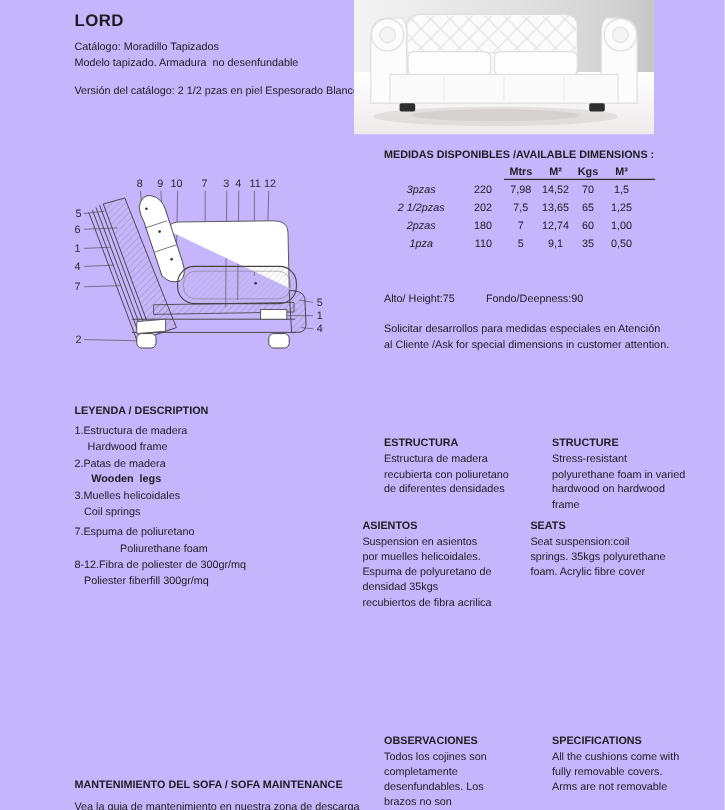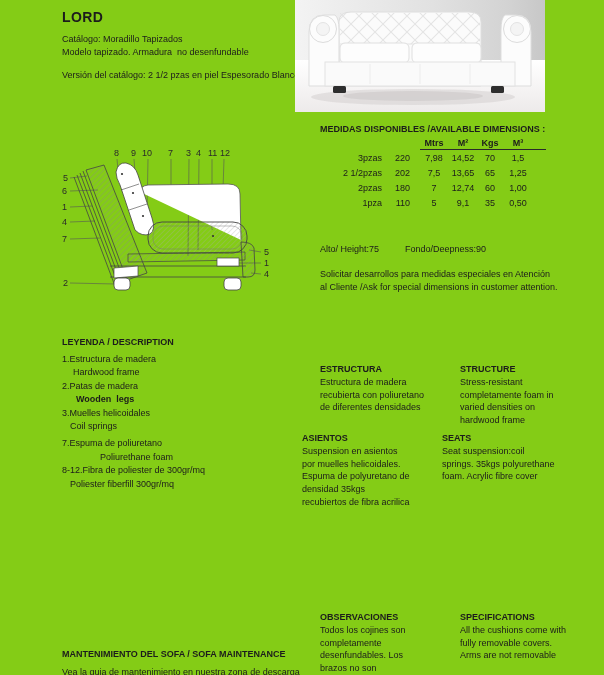--- a/index.html
+++ b/index.html
@@ -1,30 +1,30 @@
 <!DOCTYPE html>
 <html><head>
 <meta charset="utf-8">
 <style>
   * { margin:0; padding:0; box-sizing:border-box; }
   html,body { background:#fff; }
   .page {
-    position:relative; width:604px; height:675px; background:#84cc16;
+    position:relative; width:604px; height:675px; background:#c4b5fd;
     font-family:"Liberation Sans", sans-serif; color:#1c1c1c; overflow:hidden;
   }
   .abs { position:absolute; }
   .t  { font-size:9px; line-height:12.8px; white-space:pre-wrap; }
   .b  { font-weight:bold; }
   .title { font-size:14px; font-weight:bold; letter-spacing:.4px; }
 
   
   .dims-title { font-size:9px; font-weight:bold; white-space:pre; margin-bottom:2px; }
   .drow { display:flex; height:15px; align-items:center; font-size:9px; }
   .dhead { height:13px; }
-  .c1 { width:62px; text-align:right; white-space:pre; }
+  .c1 { width:62px; text-align:center; white-space:pre;font-style:italic; }
   .c2 { width:28px; text-align:right; }
   .cgap { width:10px; }
   .n1 { width:28px; text-align:center; }
   .n2 { width:30px; text-align:center; }
   .n3 { width:24px; text-align:center; }
   .n4 { width:32px; text-align:center; }
   .drule { margin-left:100px; width:126px; border-top:1px solid #2a2a2a; height:0; }
 
   
   .leg-title { font-size:9px; font-weight:bold; margin-bottom:6px; }
@@ -262,21 +262,21 @@
     </div>
   </div>
 
   <div class="abs spec-row" style="left:320px; top:363px;">
     <div class="spec-es">
       <div class="spec-h">ESTRUCTURA</div>
       <div class="spec-b">Estructura de madera recubierta con poliuretano de diferentes densidades</div>
     </div>
     <div class="spec-en">
       <div class="spec-h">STRUCTURE</div>
-      <div class="spec-b">Stress-resistant completamente foam in varied densities on hardwood frame</div>
+      <div class="spec-b">Stress-resistant polyurethane foam in varied hardwood on hardwood frame</div>
     </div>
   </div>
 
   <div class="abs spec-row" style="left:302px; top:432px;">
     <div class="spec-es">
       <div class="spec-h">ASIENTOS</div>
       <div class="spec-b">Suspension en asientos por muelles helicoidales. Espuma de polyuretano de densidad 35kgs recubiertos de fibra acrilica</div>
     </div>
     <div class="spec-en">
       <div class="spec-h">SEATS</div>

